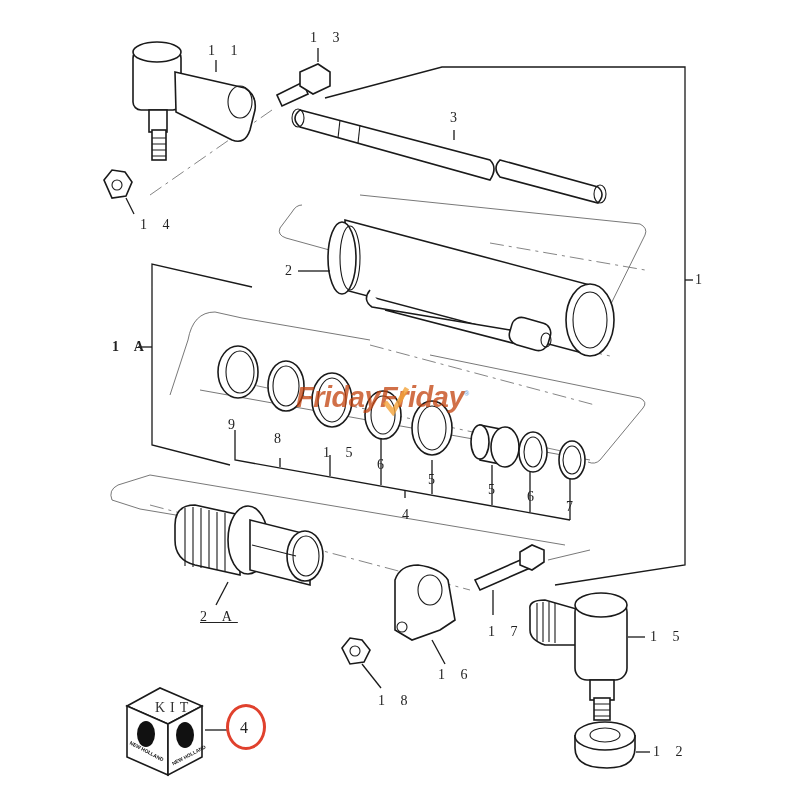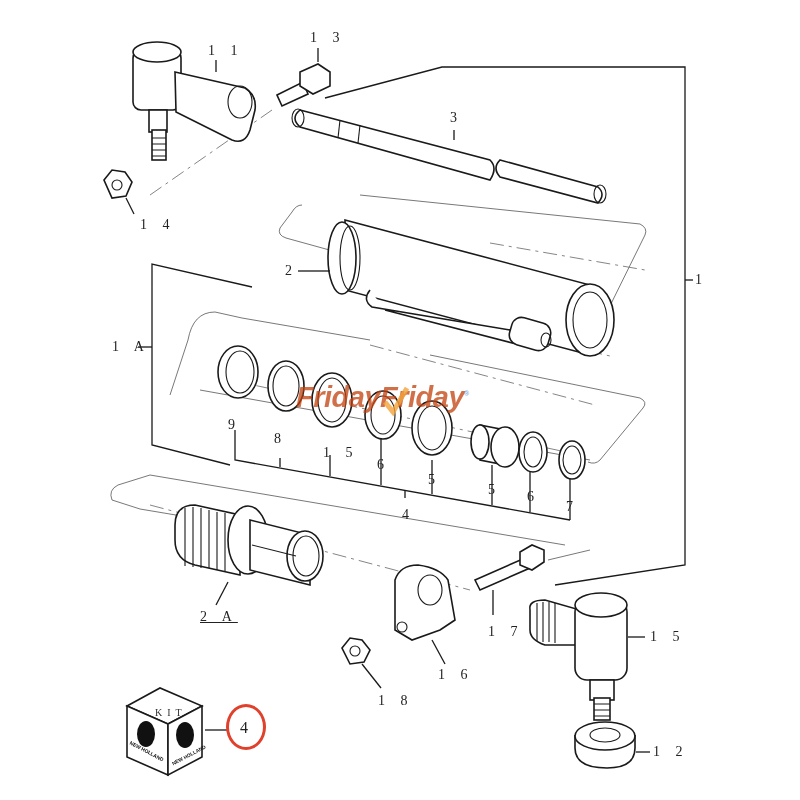--- a/index.html
+++ b/index.html
@@ -9,21 +9,21 @@
   .ln { stroke: #1a1a1a; stroke-width: 1.3; fill: none; }
   .thin { stroke: #555; stroke-width: 0.8; fill: none; }
   .dash { stroke: #666; stroke-width: 0.8; fill: none; stroke-dasharray: 14 5 3 5; }
   .part { stroke: #1a1a1a; stroke-width: 1.6; fill: #ffffff; }
   .part-thin { stroke: #1a1a1a; stroke-width: 1.1; fill: none; }
   .lbl { position: absolute; font-size: 14px; color: #222; letter-spacing: 6px; white-space: nowrap; line-height: 1; }
   .wm { position: absolute; left: 296px; top: 381px; font-family: "Liberation Sans", "DejaVu Sans", sans-serif;
         font-weight: bold; font-style: italic; font-size: 29px; letter-spacing: -0.5px; opacity: 0.75; white-space: nowrap; }
   .wm .b { color: #c2410c; }
   .wm sup { font-size: 7px; color: #4f8fd6; }
-  .kit-text { position: absolute; font-size: 10px; letter-spacing: 5px; color: #333; margin-top: 7px; }
+  .kit-text { position: absolute; font-size: 14px; letter-spacing: 5px; color: #333; }
   .brand { position: absolute; font-family: "Liberation Sans", sans-serif; font-size: 5px; font-weight: bold; color: #111; }
   .callout { position: absolute; left: 226px; top: 704px; width: 40px; height: 46px; border: 3px solid #e0412d; border-radius: 50%; box-sizing: border-box; }
 </style>
 </head>
 <body>
 
 <div id="diagram">
 <svg width="800" height="800" viewBox="0 0 800 800">
 
   <polyline class="ln" points="325,98 442,67 685,67 685,565 555,585"></polyline>
@@ -198,21 +198,21 @@
   <line class="ln" x1="205" y1="730" x2="228" y2="730"></line>
 </svg>
 
 
 <span class="lbl" style="left:208px; top:44px;">1 1</span>
 <span class="lbl" style="left:310px; top:31px;">1 3</span>
 <span class="lbl" style="left:140px; top:218px;text-align:right;">1 4</span>
 <span class="lbl" style="left:450px; top:111px;">3</span>
 <span class="lbl" style="left:695px; top:273px;">1</span>
 <span class="lbl" style="left:285px; top:264px;">2</span>
-<span class="lbl" style="left:112px; top:340px;">1 A</span>
+<span class="lbl" style="left:112px; top:340px;font-weight:bold;">1 A</span>
 <span class="lbl" style="left:228px; top:418px;">9</span>
 <span class="lbl" style="left:274px; top:432px;">8</span>
 <span class="lbl" style="left:323px; top:446px;">1 5</span>
 <span class="lbl" style="left:377px; top:458px;">6</span>
 <span class="lbl" style="left:428px; top:473px;">5</span>
 <span class="lbl" style="left:402px; top:508px;">4</span>
 <span class="lbl" style="left:488px; top:483px;">5</span>
 <span class="lbl" style="left:527px; top:490px;">6</span>
 <span class="lbl" style="left:566px; top:500px;">7</span>
 <span class="lbl" style="left:200px; top:610px;text-decoration:underline;">2 A</span>

